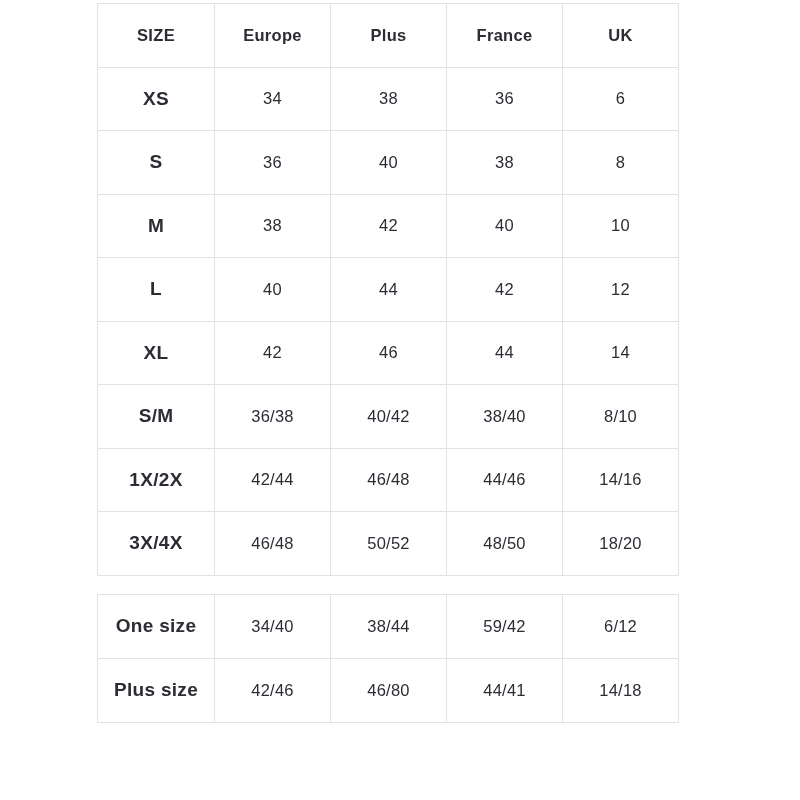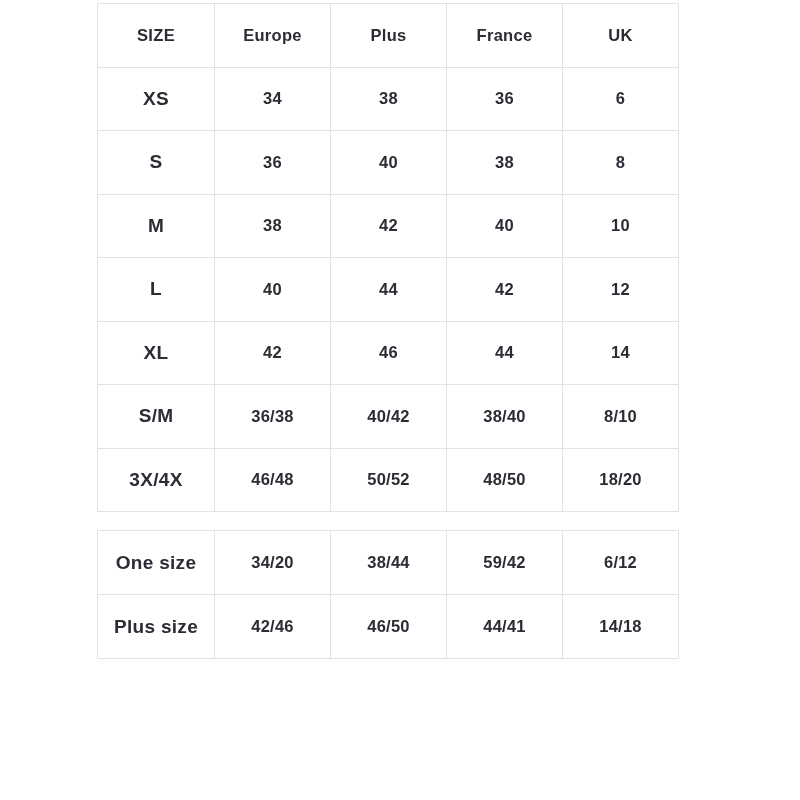--- a/index.html
+++ b/index.html
@@ -29,21 +29,21 @@
   }
   .size-table.secondary {
     margin-top: 18px;
   }
   .size-table td {
     border: 1px solid #e2e2e4;
     text-align: center;
     vertical-align: middle;
     font-size: 16.5px;
     color: #2c2c34;
-    font-weight: 700;
+    font-weight: 400;
     letter-spacing: 0.2px;
     padding: 0;
   }
   .size-table.main td { height: 62.5px; }
   .size-table.secondary td { height: 63px; }
 
   .col-label { width: 117px; }
   .col-data  { width: 116px; }
 
   td.label-cell {
@@ -121,20 +121,27 @@
 
       <tr>
         <td class="label-cell">S/M</td>
         <td>36/38</td>
         <td>40/42</td>
         <td>38/40</td>
         <td>8/10</td>
       </tr>
 
 
+      <tr>
+        <td class="label-cell">1X/2X</td>
+        <td>42/44</td>
+        <td>46/48</td>
+        <td>44/46</td>
+        <td>14/16</td>
+      </tr>
 
       <tr>
         <td class="label-cell">3X/4X</td>
         <td>46/48</td>
         <td>50/52</td>
         <td>48/50</td>
         <td>18/20</td>
       </tr>
     </tbody>
   </table>
@@ -143,28 +150,28 @@
     <colgroup>
       <col class="col-label">
       <col class="col-data">
       <col class="col-data">
       <col class="col-data">
       <col class="col-data">
     </colgroup>
     <tbody>
       <tr>
         <td class="label-cell">One size</td>
-        <td>34/20</td>
+        <td>34/40</td>
         <td>38/44</td>
         <td>59/42</td>
         <td>6/12</td>
       </tr>
       <tr>
         <td class="label-cell">Plus size</td>
         <td>42/46</td>
-        <td>46/50</td>
+        <td>46/80</td>
         <td>44/41</td>
         <td>14/18</td>
       </tr>
     </tbody>
   </table>
 
 </div>
 
 </body></html>

